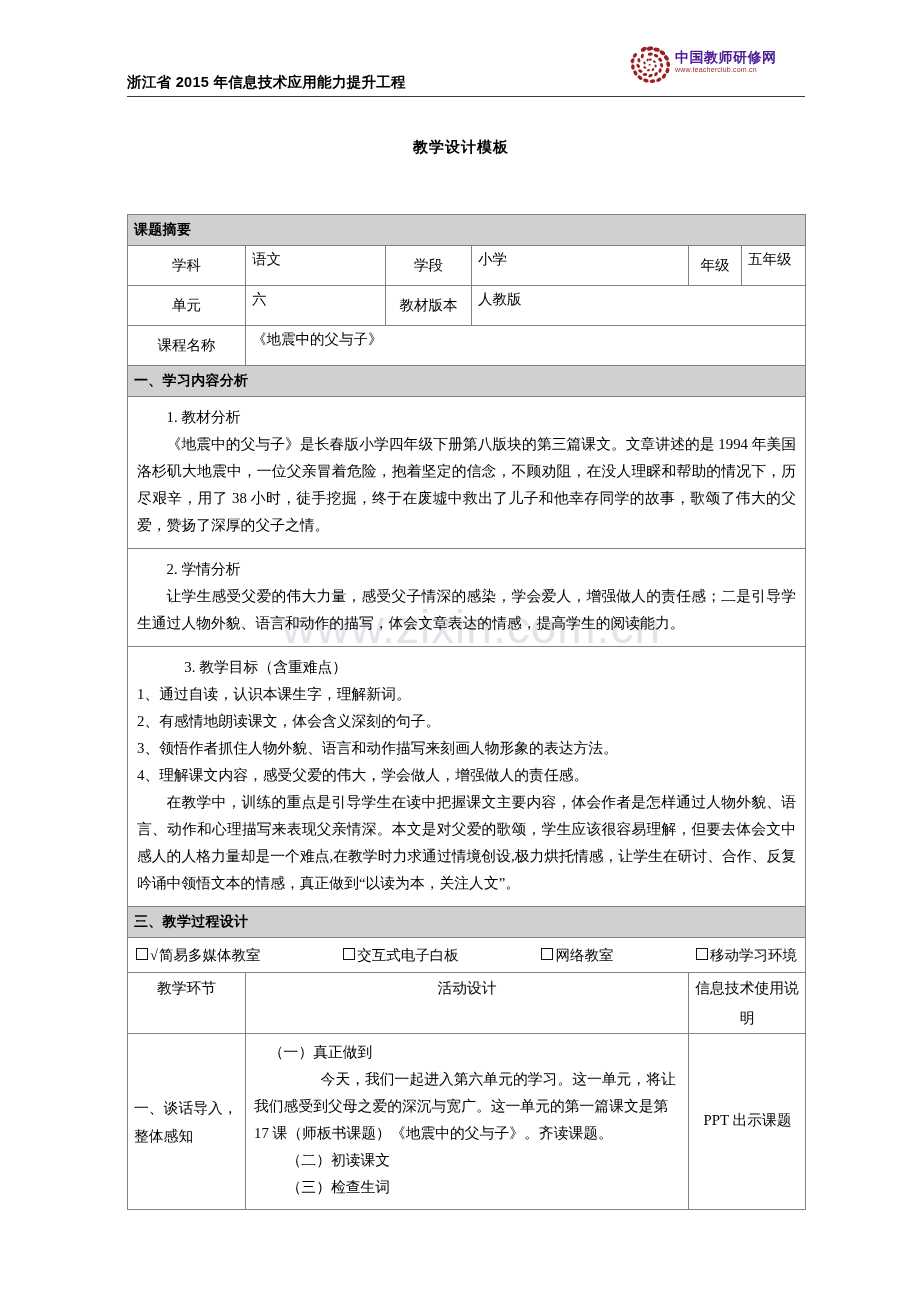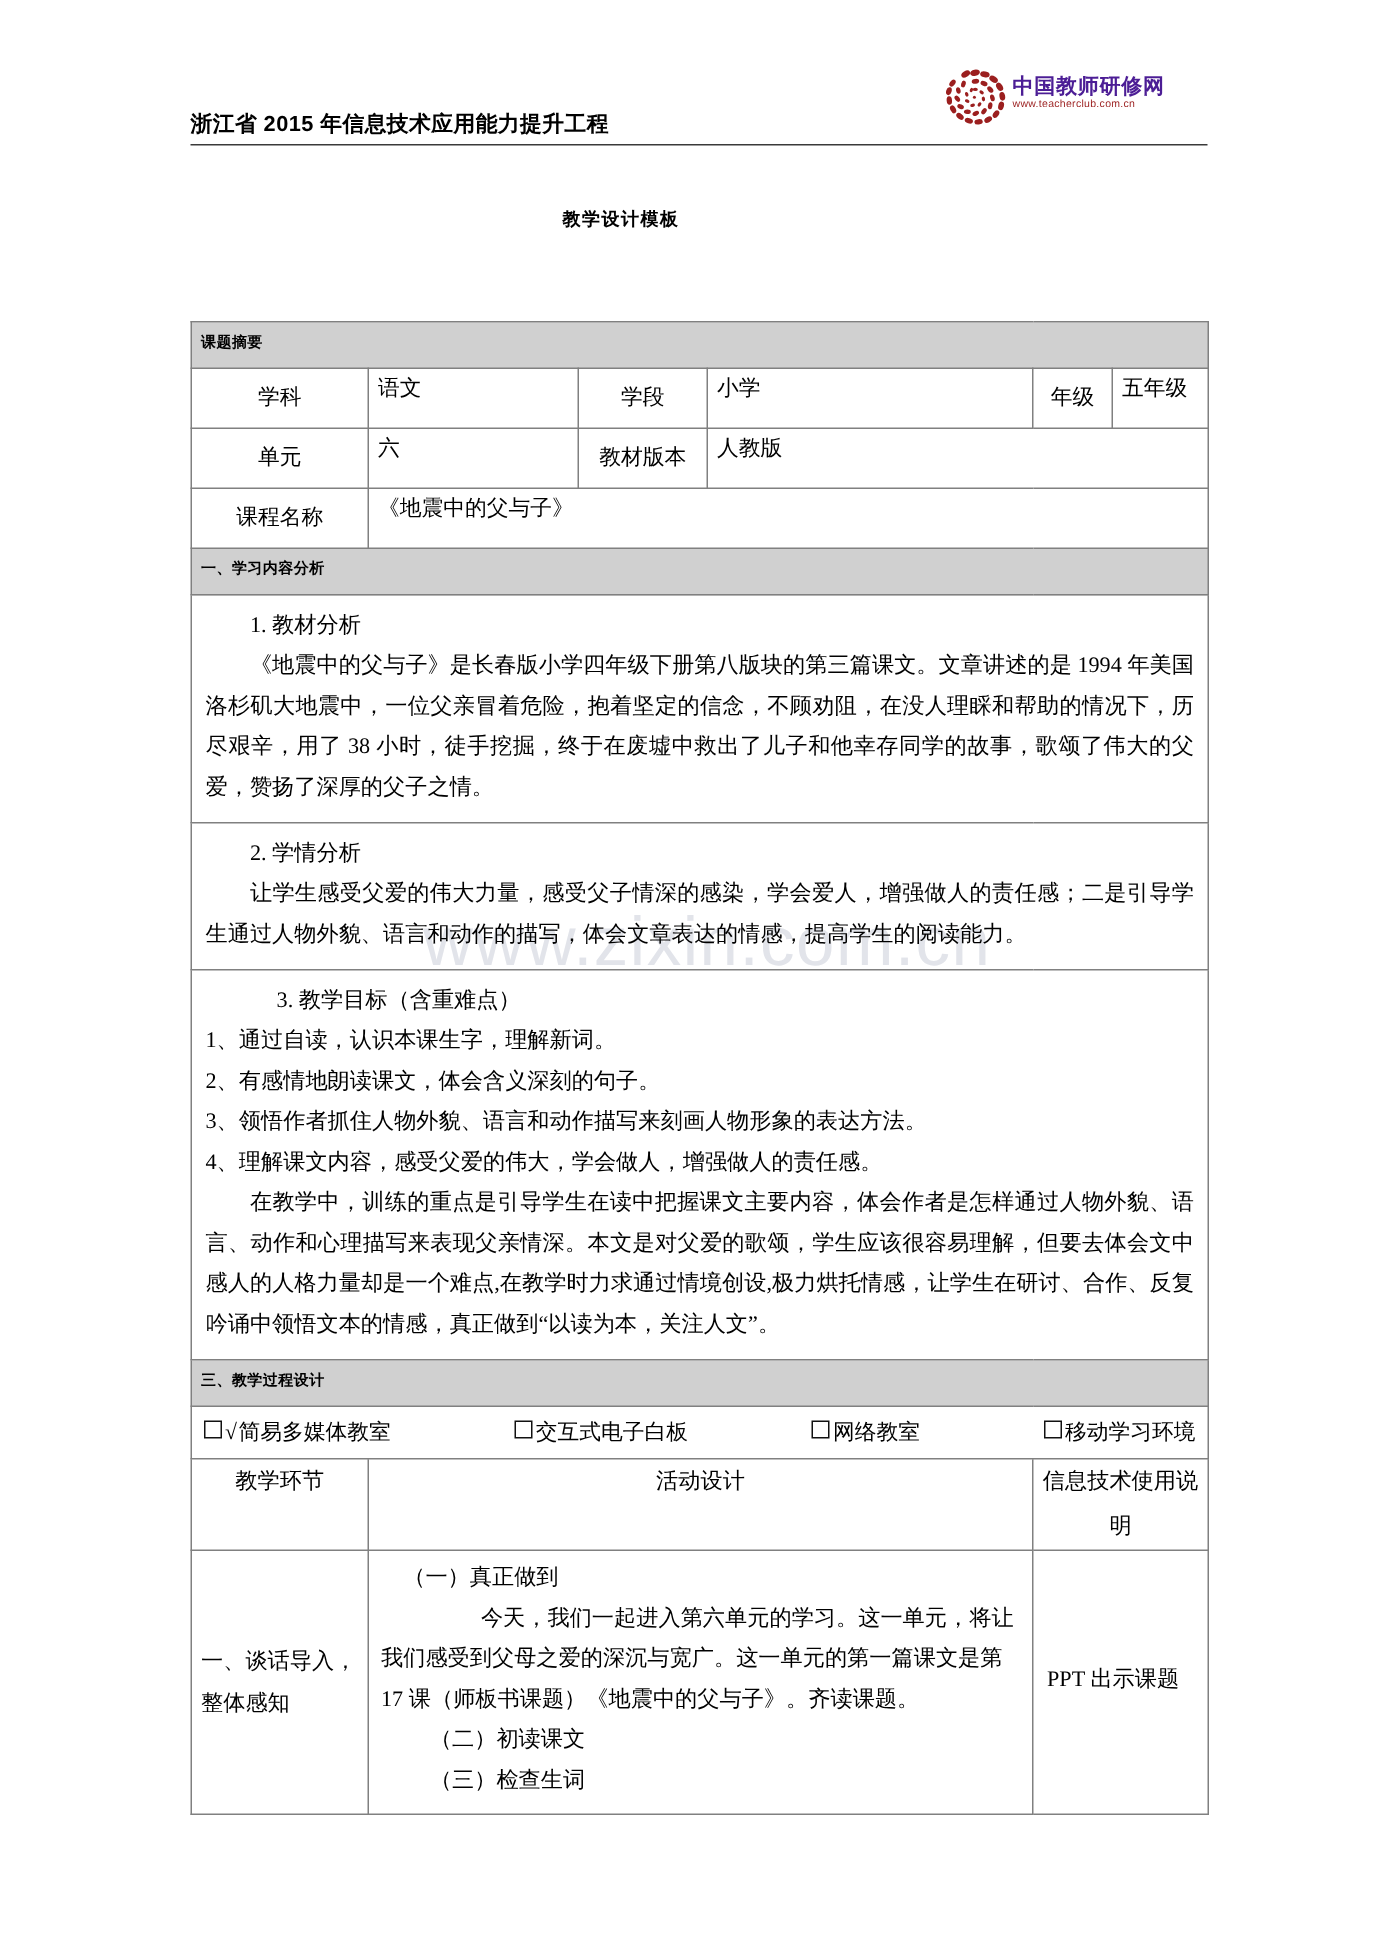--- a/index.html
+++ b/index.html
@@ -105,22 +105,23 @@
 
   
   .doc-title {
     position: absolute;
     left: 0;
     top: 138px;
     width: 828px;
     text-align: center;
     font-family: "Liberation Sans", "DejaVu Sans", sans-serif;
     font-weight: bold;
-    font-size: 12px;
+    font-size: 15px;
     letter-spacing: 1px;
+    padding-left: 47px;
   }
 
   
   table.doc {
     position: absolute;
     left: 127px;
     top: 214px;
     width: 678px;
     border-collapse: collapse;
     table-layout: fixed;
@@ -133,21 +134,21 @@
     padding: 0;
     vertical-align: top;
     background: transparent;
   }
 
   
   .band {
     background: #d0d0d0 !important;
     font-family: "Liberation Sans", "DejaVu Sans", sans-serif;
     font-weight: bold;
-    font-size: 10px;
+    font-size: 14px;
     padding: 5px 0 5px 6px !important;
     letter-spacing: 0.3px;
     height: 20px;
     line-height: 18px;
   }
 
   
   .cell {
     height: 27px;
     line-height: 27px;
@@ -213,20 +214,21 @@
   .pc p.ind5 { text-indent: 4.5em; }
   .pc.stage {
     text-align: left;
     vertical-align: middle;
     padding: 0 6px !important;
     line-height: 28px;
   }
   .pc.tech {
     vertical-align: middle;
     padding-left: 9px !important;
+    text-align: center;
   }
 </style>
 </head>
 <body>
 
 <div class="page">
 
   <div class="watermark">www.zixin.com.cn</div>
 
   <div class="header">

